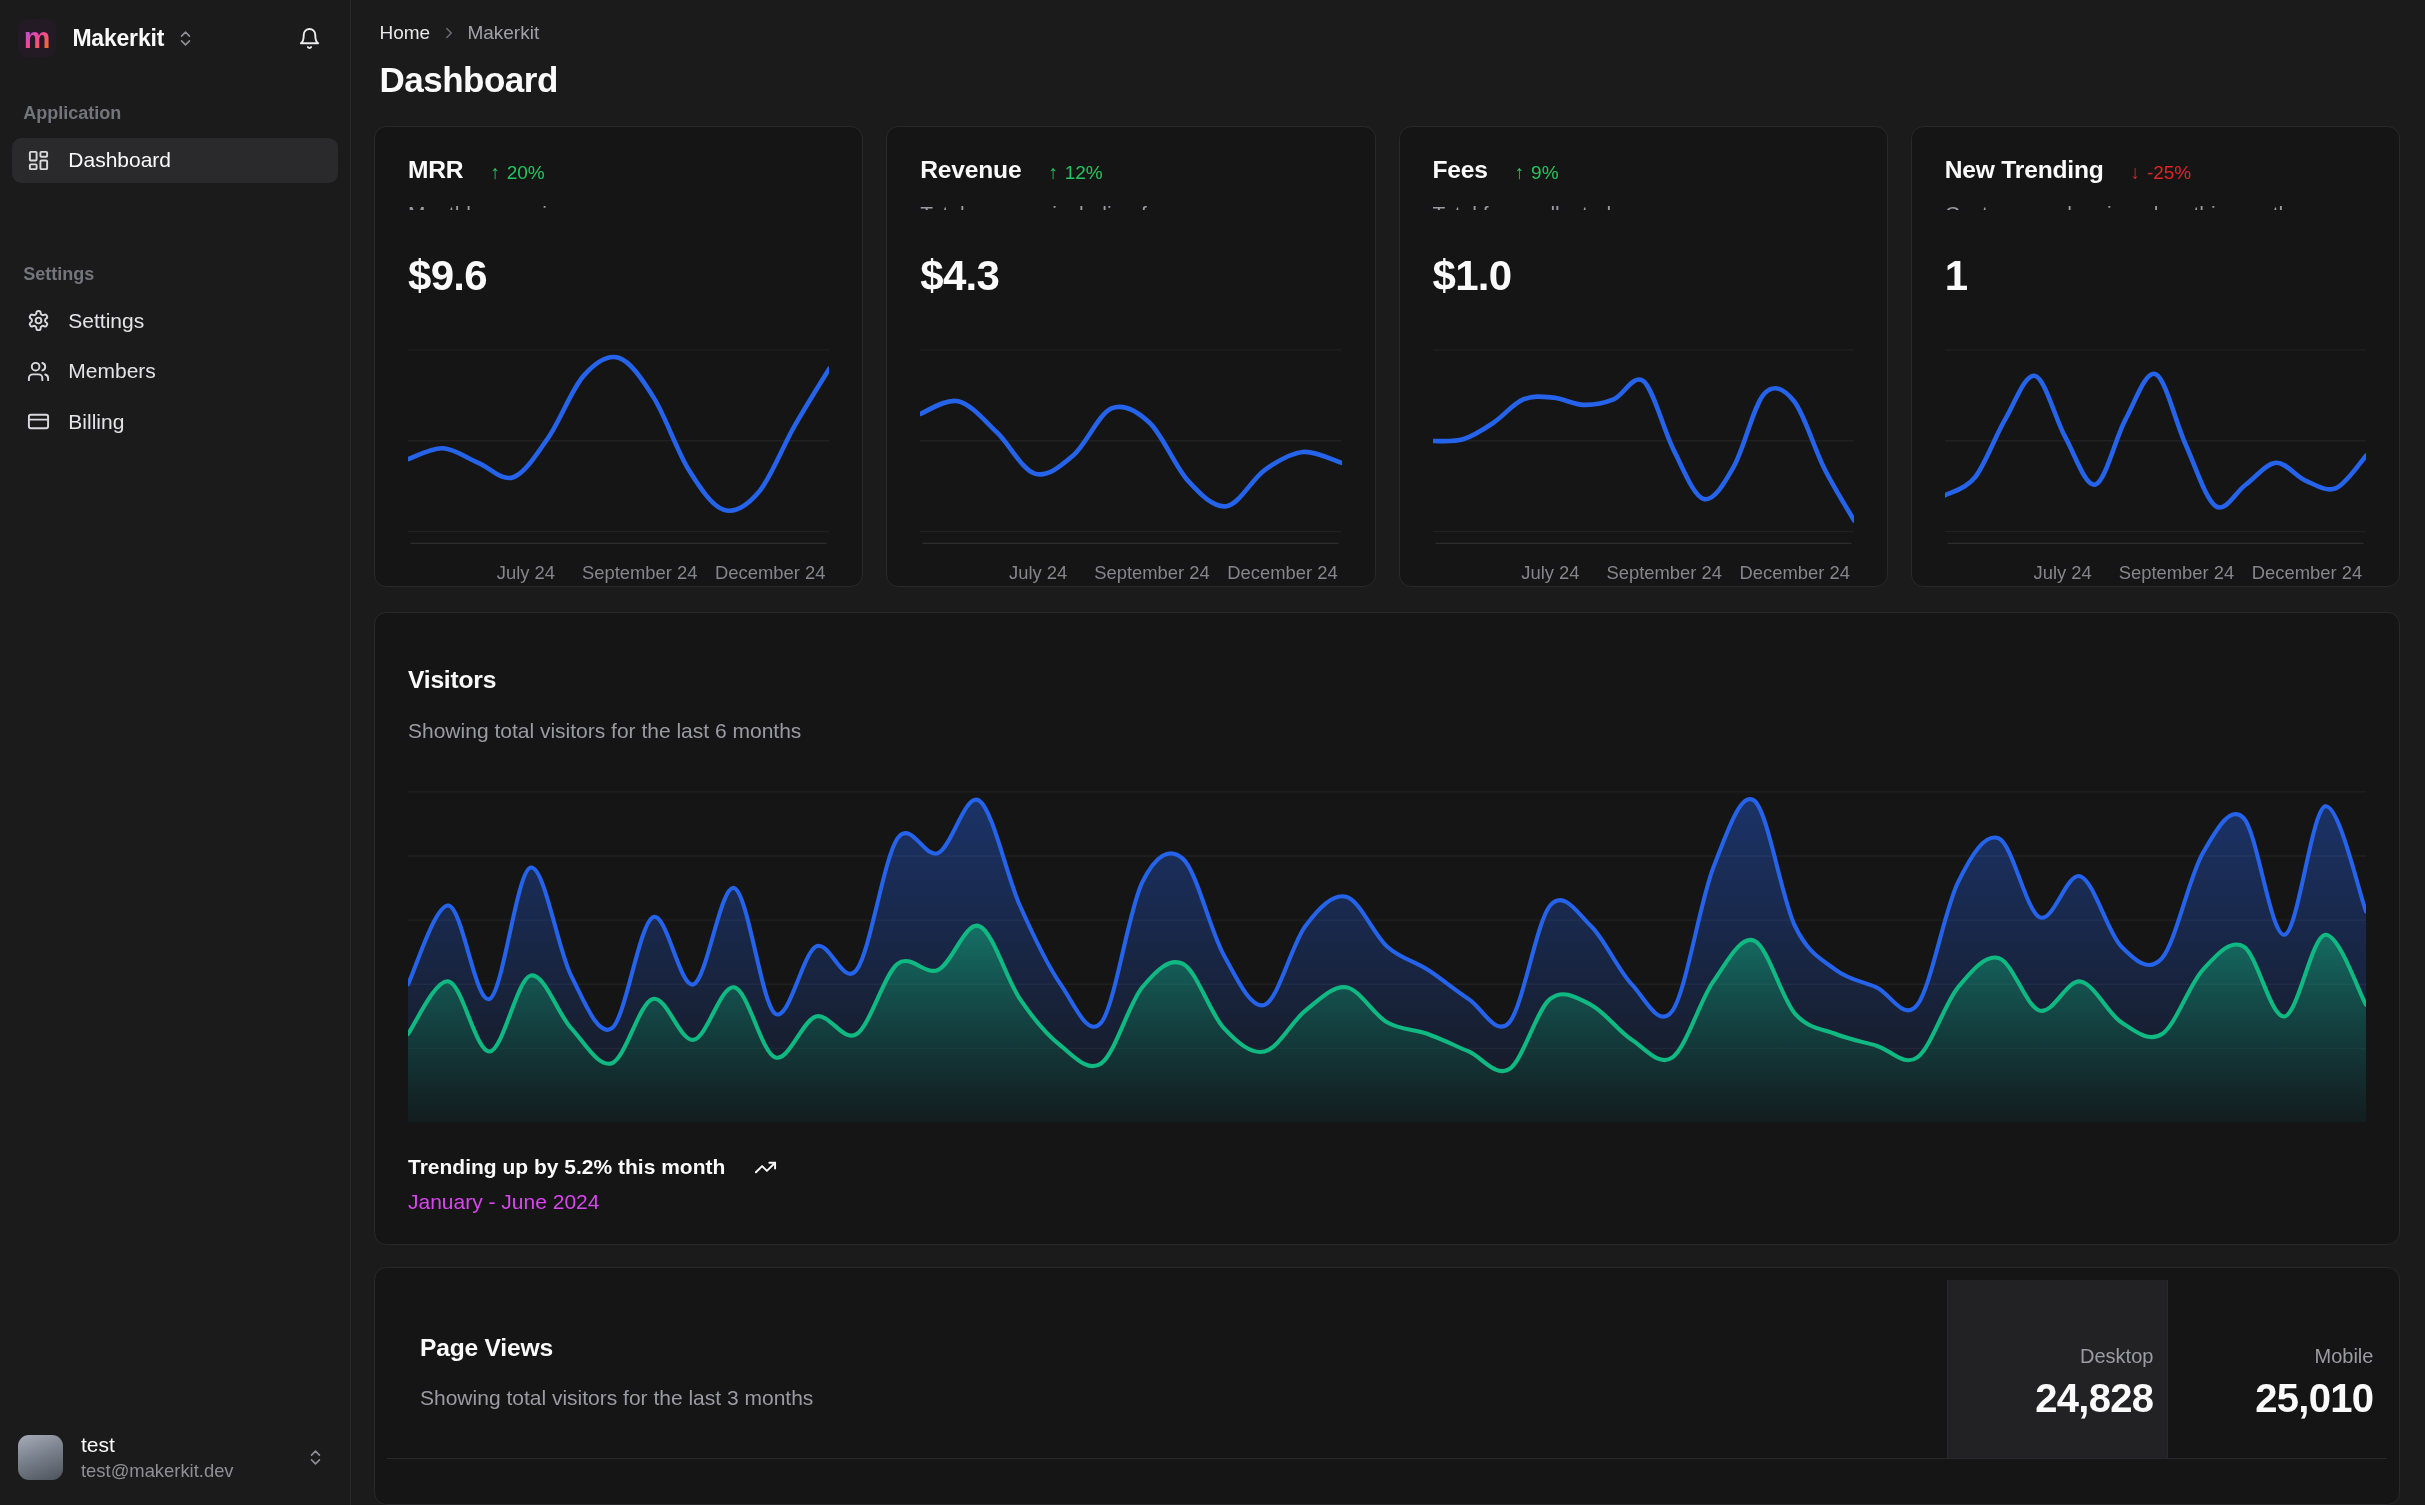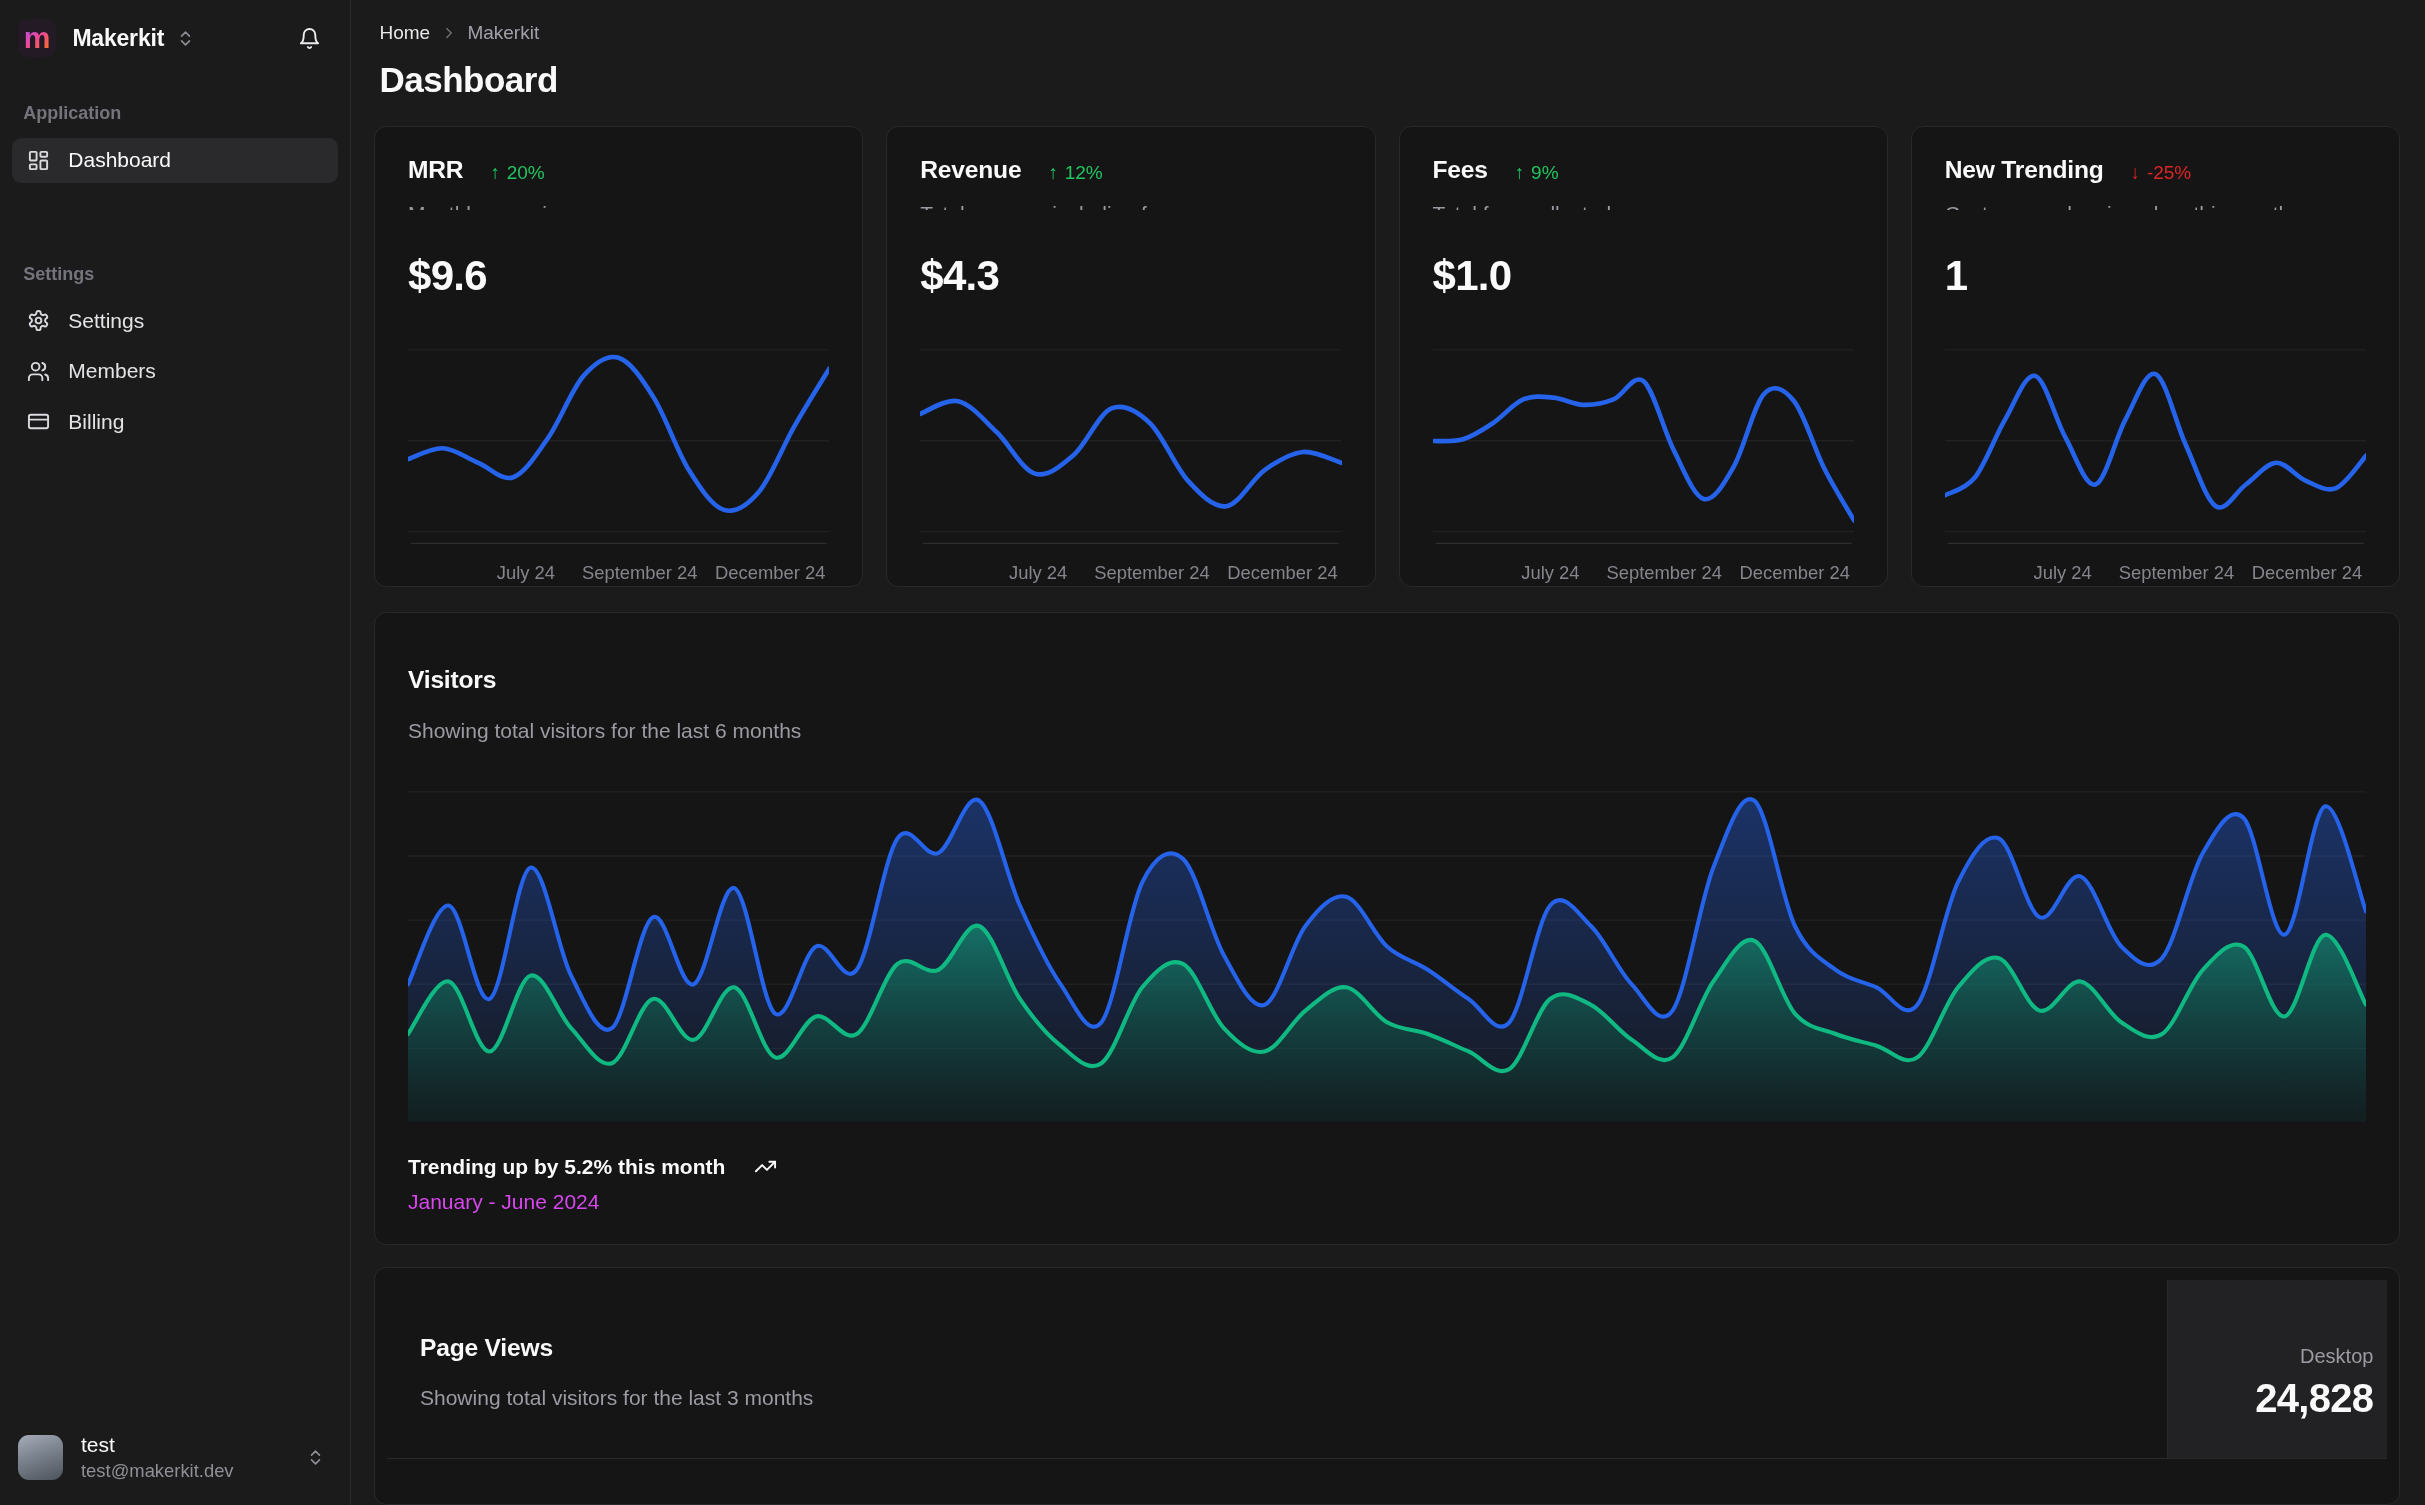--- a/index.html
+++ b/index.html
@@ -58,21 +58,21 @@
   .spark svg{width:100%;height:100%}
   .axis-row{position:relative;height:30px;margin-top:8.2px;font-size:18.4px;color:#85858c}
   .axis-row span{position:absolute;top:6.8px;transform:translateX(-50%);white-space:nowrap}
   .tick-0{left:28%}.tick-1{left:55%}.tick-2{left:86%}
 
   .panel{margin-top:24.6px;padding:29px 33px 30px}
   .panel-title{font-size:24.6px;font-weight:600;letter-spacing:-0.2px}
   .panel-sub{font-size:21px;color:#9b9ba3;margin-top:16.4px}
   .big-chart{height:341px;margin-top:38px}
   .big-chart svg{width:100%;height:100%}
-  .foot-bold{display:flex;gap:29px;font-size:21px;font-weight:600;margin-top:33px}
+  .foot-bold{display:flex;align-items:center;gap:29px;font-size:21px;font-weight:600;margin-top:33px}
   .trend-icon{width:23px;height:23px;color:#fafafa}
   .foot-muted{font-size:21px;color:#d946ef;margin-top:11px}
 
   .pv-card{margin-top:22px;height:628px;padding:12px;overflow:hidden}
   .pv-header{display:flex;align-items:stretch;border-bottom:1.4px solid #29292b}
   .pv-titles{flex:1;padding:29px 33px 27px}
   .pv-box{width:220px;flex:none;border:0;border-left:1.4px solid #29292b;background:transparent;color:inherit;
     font-family:inherit;text-align:right;padding:27px 13.6px 0 37px;cursor:pointer}
   .pv-box.active{background:#222224}
   .pv-label{font-size:20px;color:#9b9ba3;display:block}
@@ -325,20 +325,24 @@
 
     <article class="card-surface pv-card">
       <div class="pv-header">
         <div class="pv-titles">
           <h3 class="panel-title">Page Views</h3>
           <p class="panel-sub">Showing total visitors for the last 3 months</p>
         </div>
         <button class="pv-box active">
           <span class="pv-label">Desktop</span>
           <span class="pv-value">24,828</span>
+        </button>
+        <button class="pv-box">
+          <span class="pv-label">Mobile</span>
+          <span class="pv-value">25,010</span>
         </button>
       </div>
       <div class="bars">
           <svg viewBox="0 0 2878 620" preserveAspectRatio="none">
             <line x1="0" y1="150" x2="2878" y2="150" stroke="#202021" stroke-width="2"></line>
             <rect x="45.0" y="508" width="22" height="112" rx="3" fill="#2563eb"></rect>
             <rect x="76.7" y="422" width="22" height="198" rx="3" fill="#2563eb"></rect>
             <rect x="108.4" y="546" width="22" height="74" rx="3" fill="#2563eb"></rect>
             <rect x="140.0" y="372" width="22" height="248" rx="3" fill="#2563eb"></rect>
             <rect x="171.7" y="465" width="22" height="155" rx="3" fill="#2563eb"></rect>

